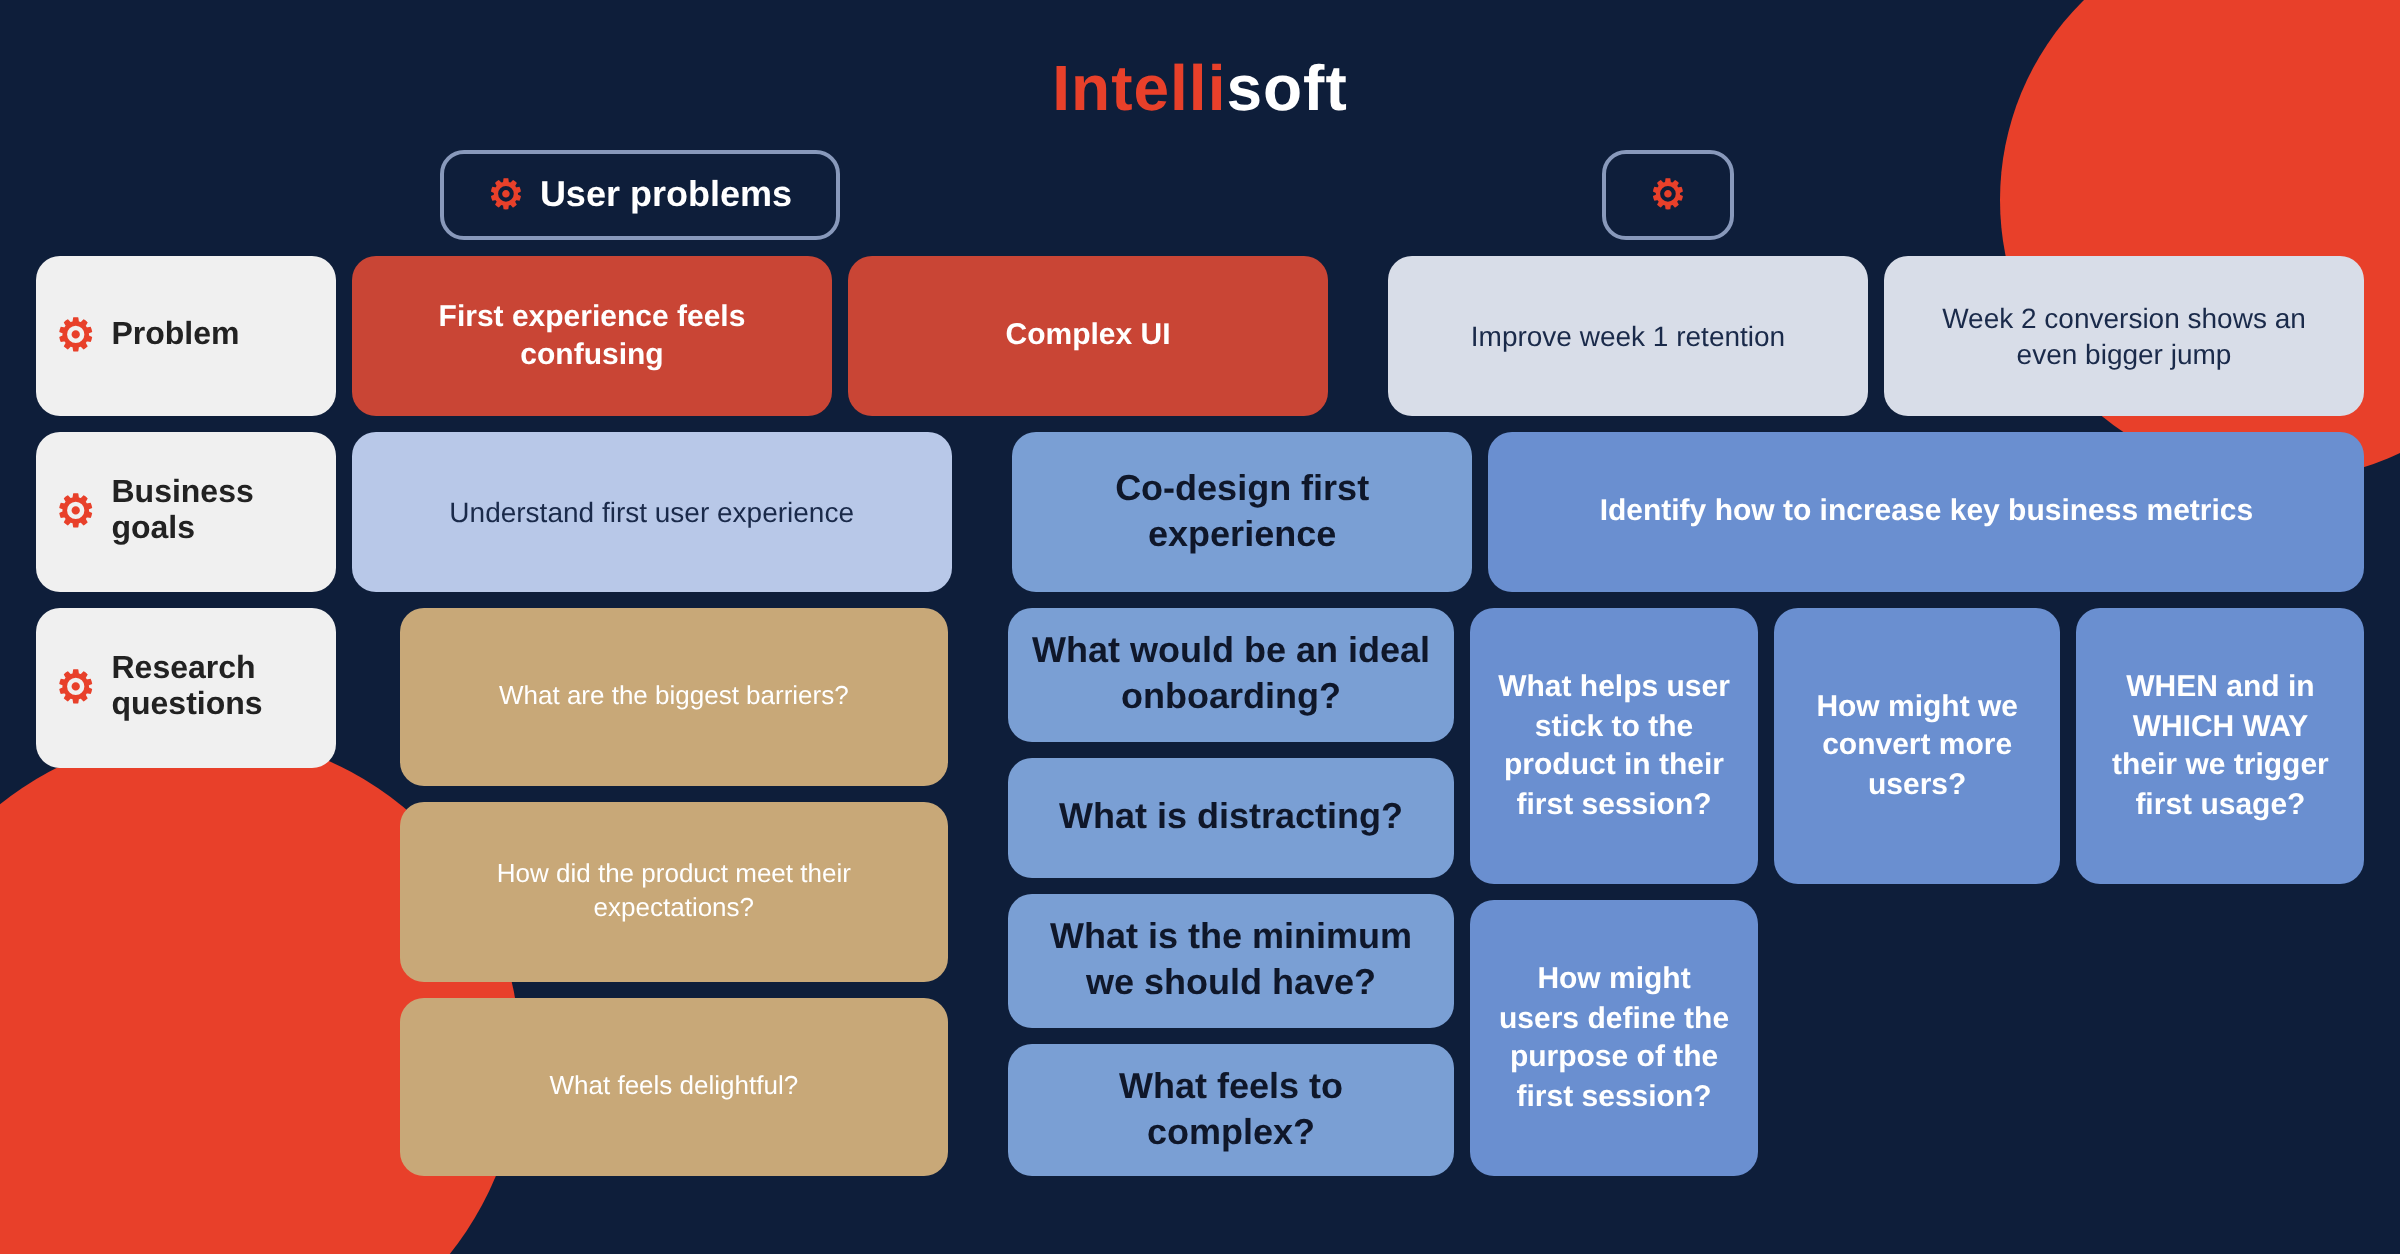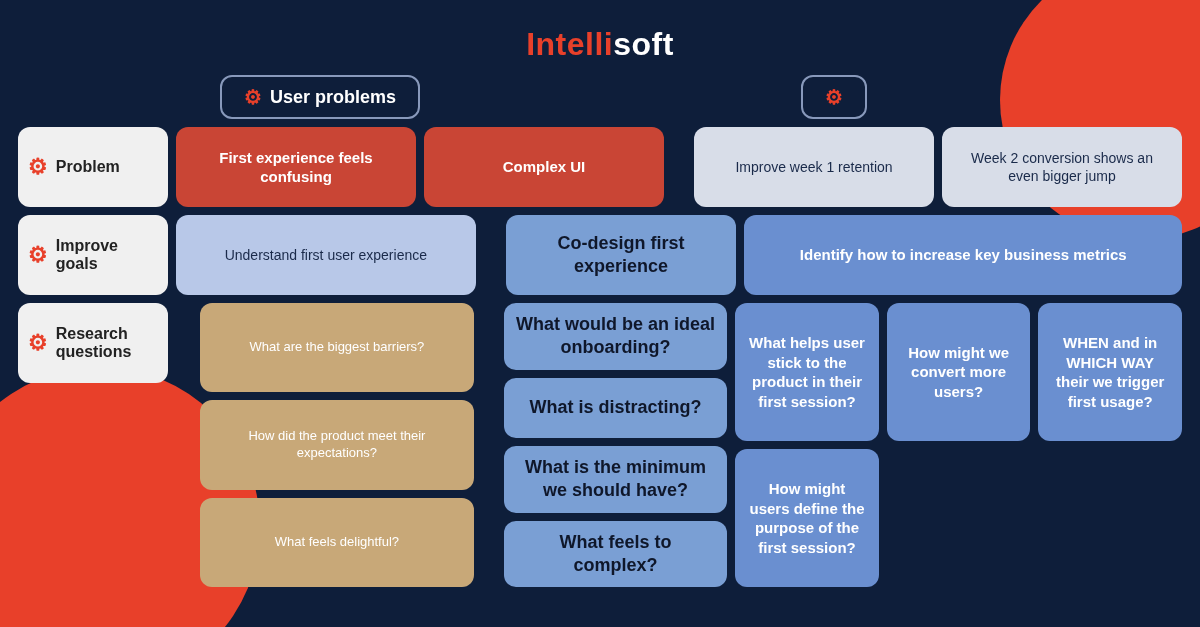--- a/index.html
+++ b/index.html
@@ -233,21 +233,21 @@
         <div class="card card-gray-light card-span1">
           <span>Week 2 conversion shows an even bigger jump</span>
         </div>
       </div>
     </div>
 
     <div class="row-wrapper">
       <div class="row-label-wrap">
         <div class="row-label">
           <span class="gear-red">⚙</span>
-          <span>Improve goals</span>
+          <span>Business goals</span>
         </div>
       </div>
       <div class="row-cells">
         <div class="card card-blue-light" style="flex:2">
           <span>Understand first user experience</span>
         </div>
         <div class="section-divider"></div>
         <div class="card card-blue-mid" style="flex:1.5">
           <span>Co-design first experience</span>
         </div>

